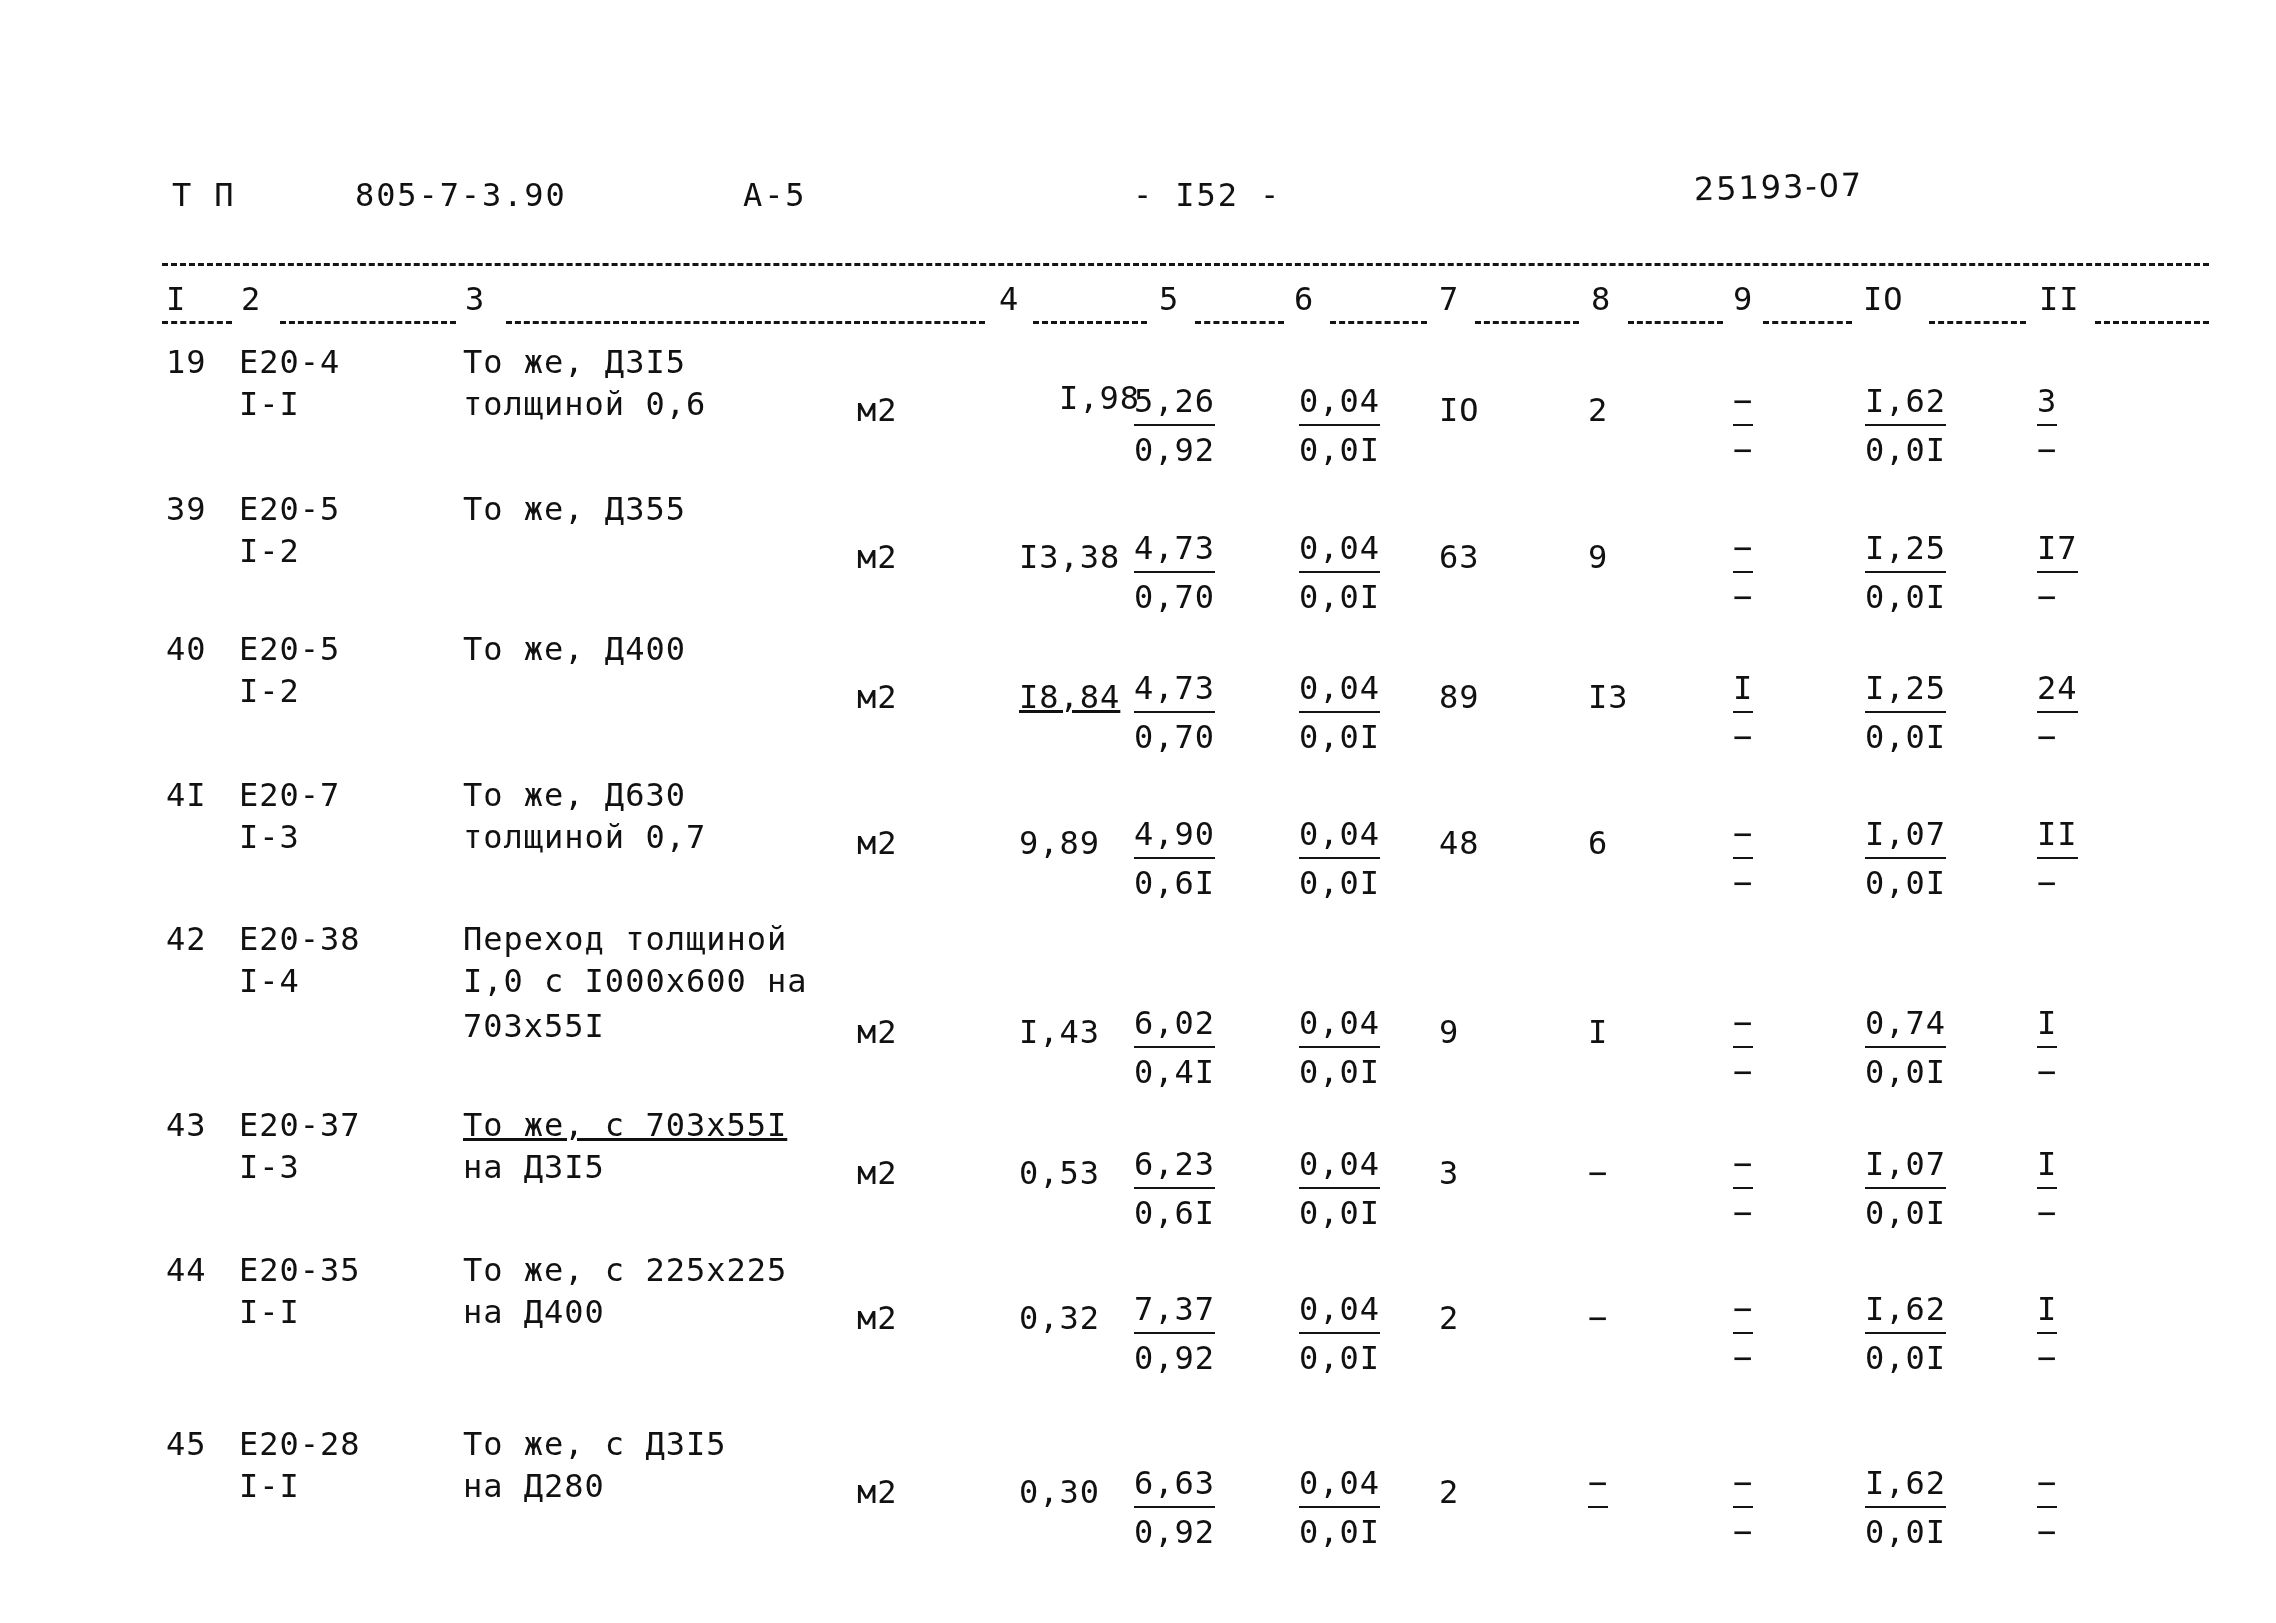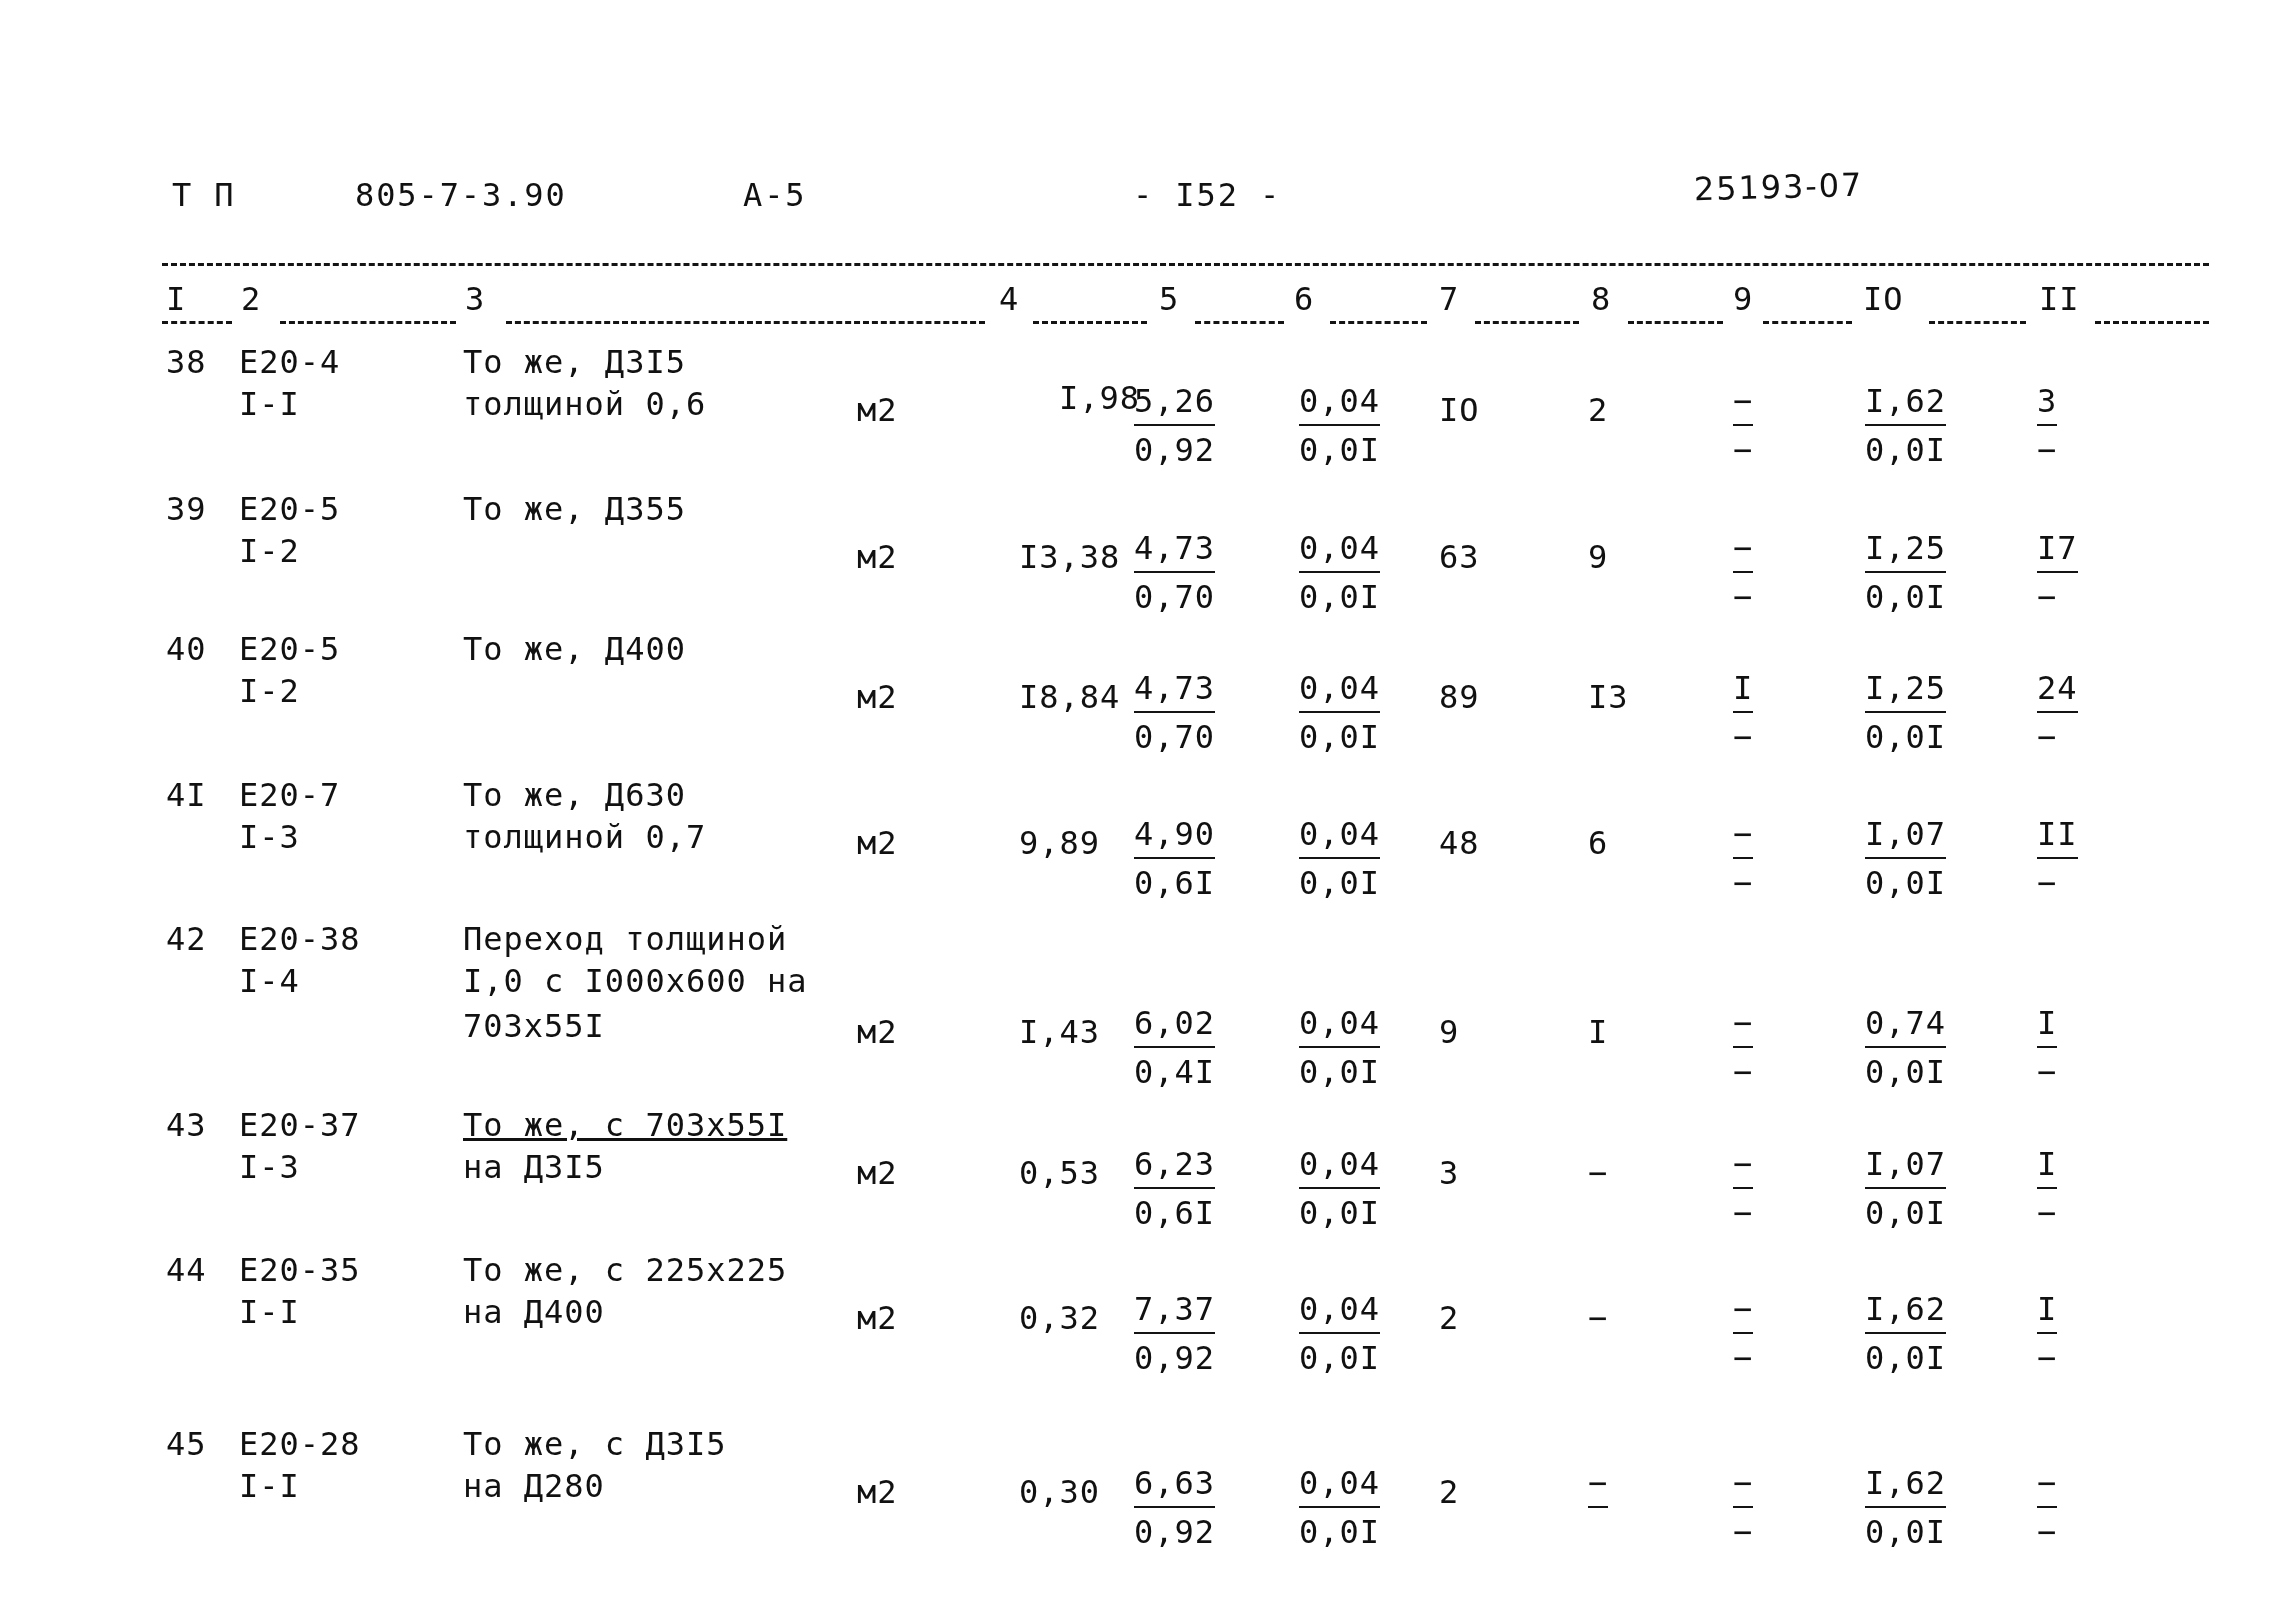--- a/index.html
+++ b/index.html
@@ -169,21 +169,21 @@
     <span class="seg" style="left:1475px; width:104px;"></span>
     <span class="seg" style="left:1628px; width:95px;"></span>
     <span class="seg" style="left:1763px; width:89px;"></span>
     <span class="seg" style="left:1929px; width:97px;"></span>
     <span class="seg" style="left:2095px; width:114px;"></span>
   </div>
 
   <div class="tbl">
 
     <div class="row" style="top:0px;">
-      <span class="cell c-num" style="top:0px;">38</span>
+      <span class="cell c-num" style="top:0px;">19</span>
       <span class="cell c-code" style="top:0px;">Е20-4</span>
       <span class="cell c-code" style="top:42px;">I-I</span>
       <span class="cell c-desc" style="top:0px;">То же, ДЗI5</span>
       <span class="cell c-desc" style="top:42px;">толщиной 0,6</span>
       <span class="cell c-unit" style="top:48px;">м2</span>
       <span class="cell c4" style="top:36px;margin-left:40px;">I,98</span>
       <span class="frac c5" style="top:42px;"><span class="top">5,26</span><span class="bot">0,92</span></span>
       <span class="frac c6" style="top:42px;"><span class="top">0,04</span><span class="bot">0,0I</span></span>
       <span class="cell c7" style="top:48px;">IO</span>
       <span class="cell c8" style="top:48px;">2</span>
@@ -207,21 +207,21 @@
       <span class="frac c10" style="top:42px;"><span class="top">I,25</span><span class="bot">0,0I</span></span>
       <span class="frac c11" style="top:42px;"><span class="top">I7</span><span class="bot">−</span></span>
     </div>
 
     <div class="row" style="top:287px;">
       <span class="cell c-num" style="top:0px;">40</span>
       <span class="cell c-code" style="top:0px;">Е20-5</span>
       <span class="cell c-code" style="top:42px;">I-2</span>
       <span class="cell c-desc" style="top:0px;">То же, Д400</span>
       <span class="cell c-unit" style="top:48px;">м2</span>
-      <span class="cell c4" style="top:48px;">I8,84</span>
+      <span class="cell c4" style="top:48px;text-decoration:underline;">I8,84</span>
       <span class="frac c5" style="top:42px;"><span class="top">4,73</span><span class="bot">0,70</span></span>
       <span class="frac c6" style="top:42px;"><span class="top">0,04</span><span class="bot">0,0I</span></span>
       <span class="cell c7" style="top:48px;">89</span>
       <span class="cell c8" style="top:48px;">I3</span>
       <span class="frac c9" style="top:42px;"><span class="top">I</span><span class="bot">−</span></span>
       <span class="frac c10" style="top:42px;"><span class="top">I,25</span><span class="bot">0,0I</span></span>
       <span class="frac c11" style="top:42px;"><span class="top">24</span><span class="bot">−</span></span>
     </div>
 
     <div class="row" style="top:433px;">

